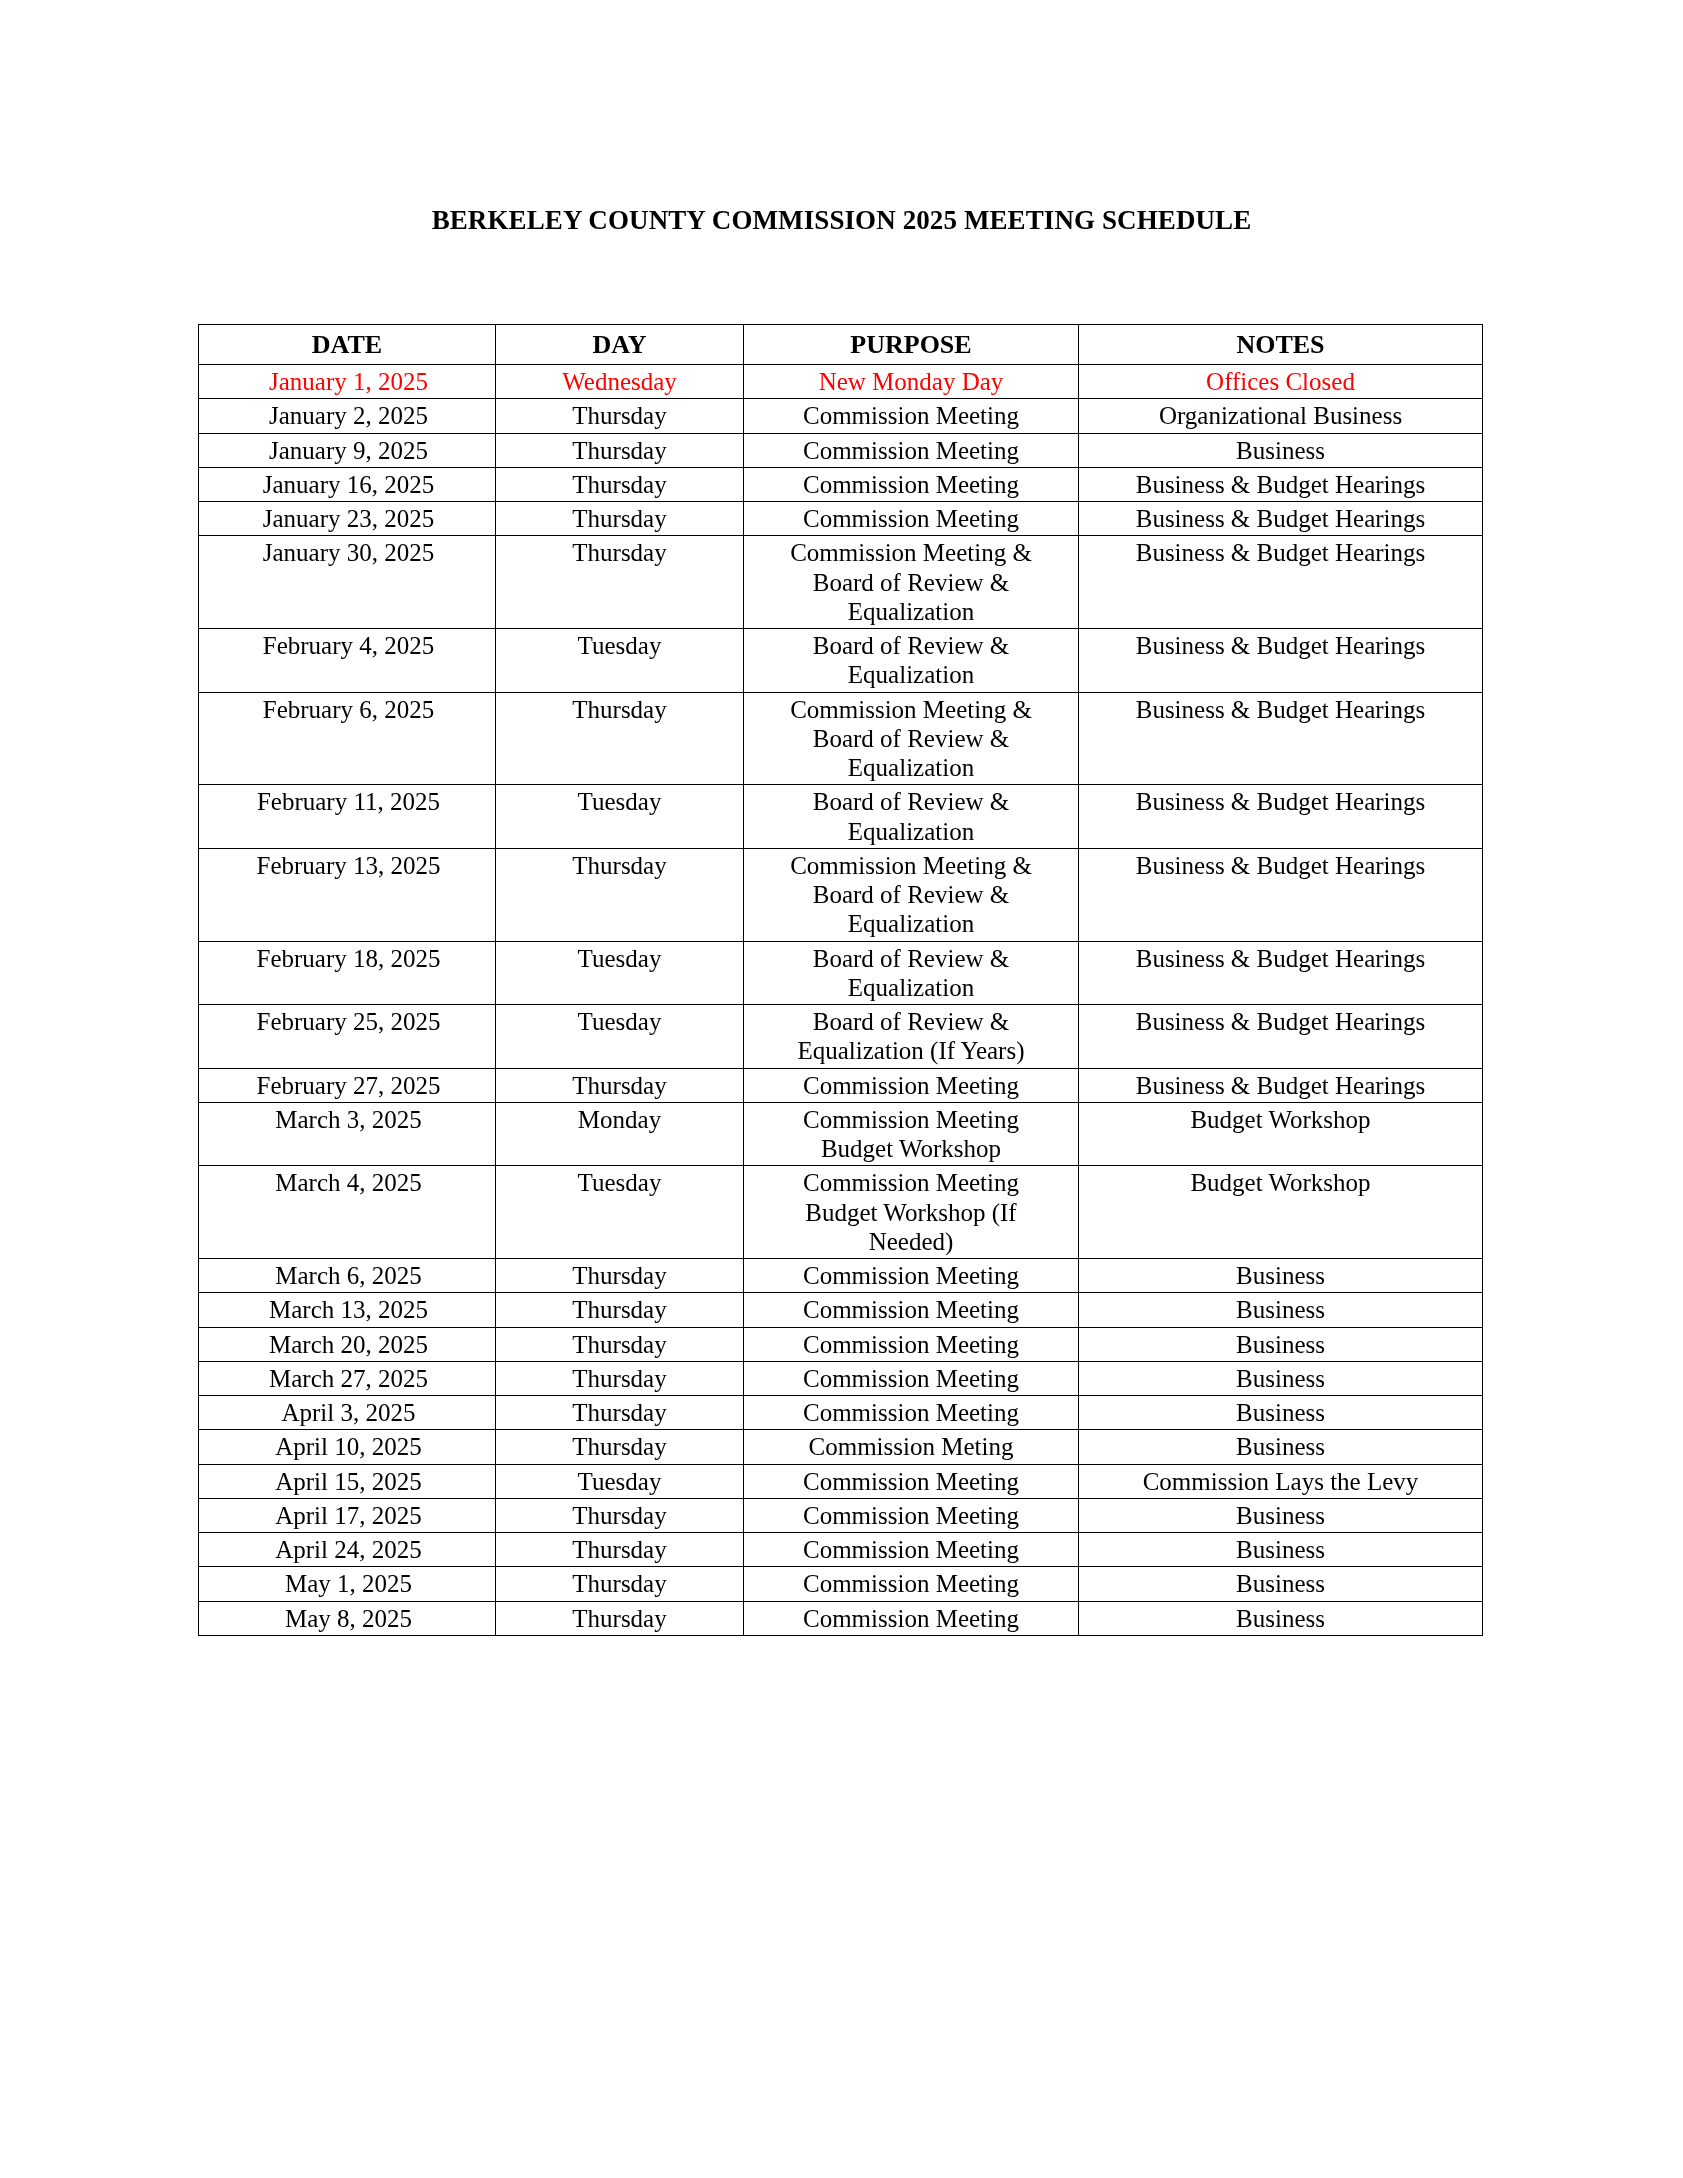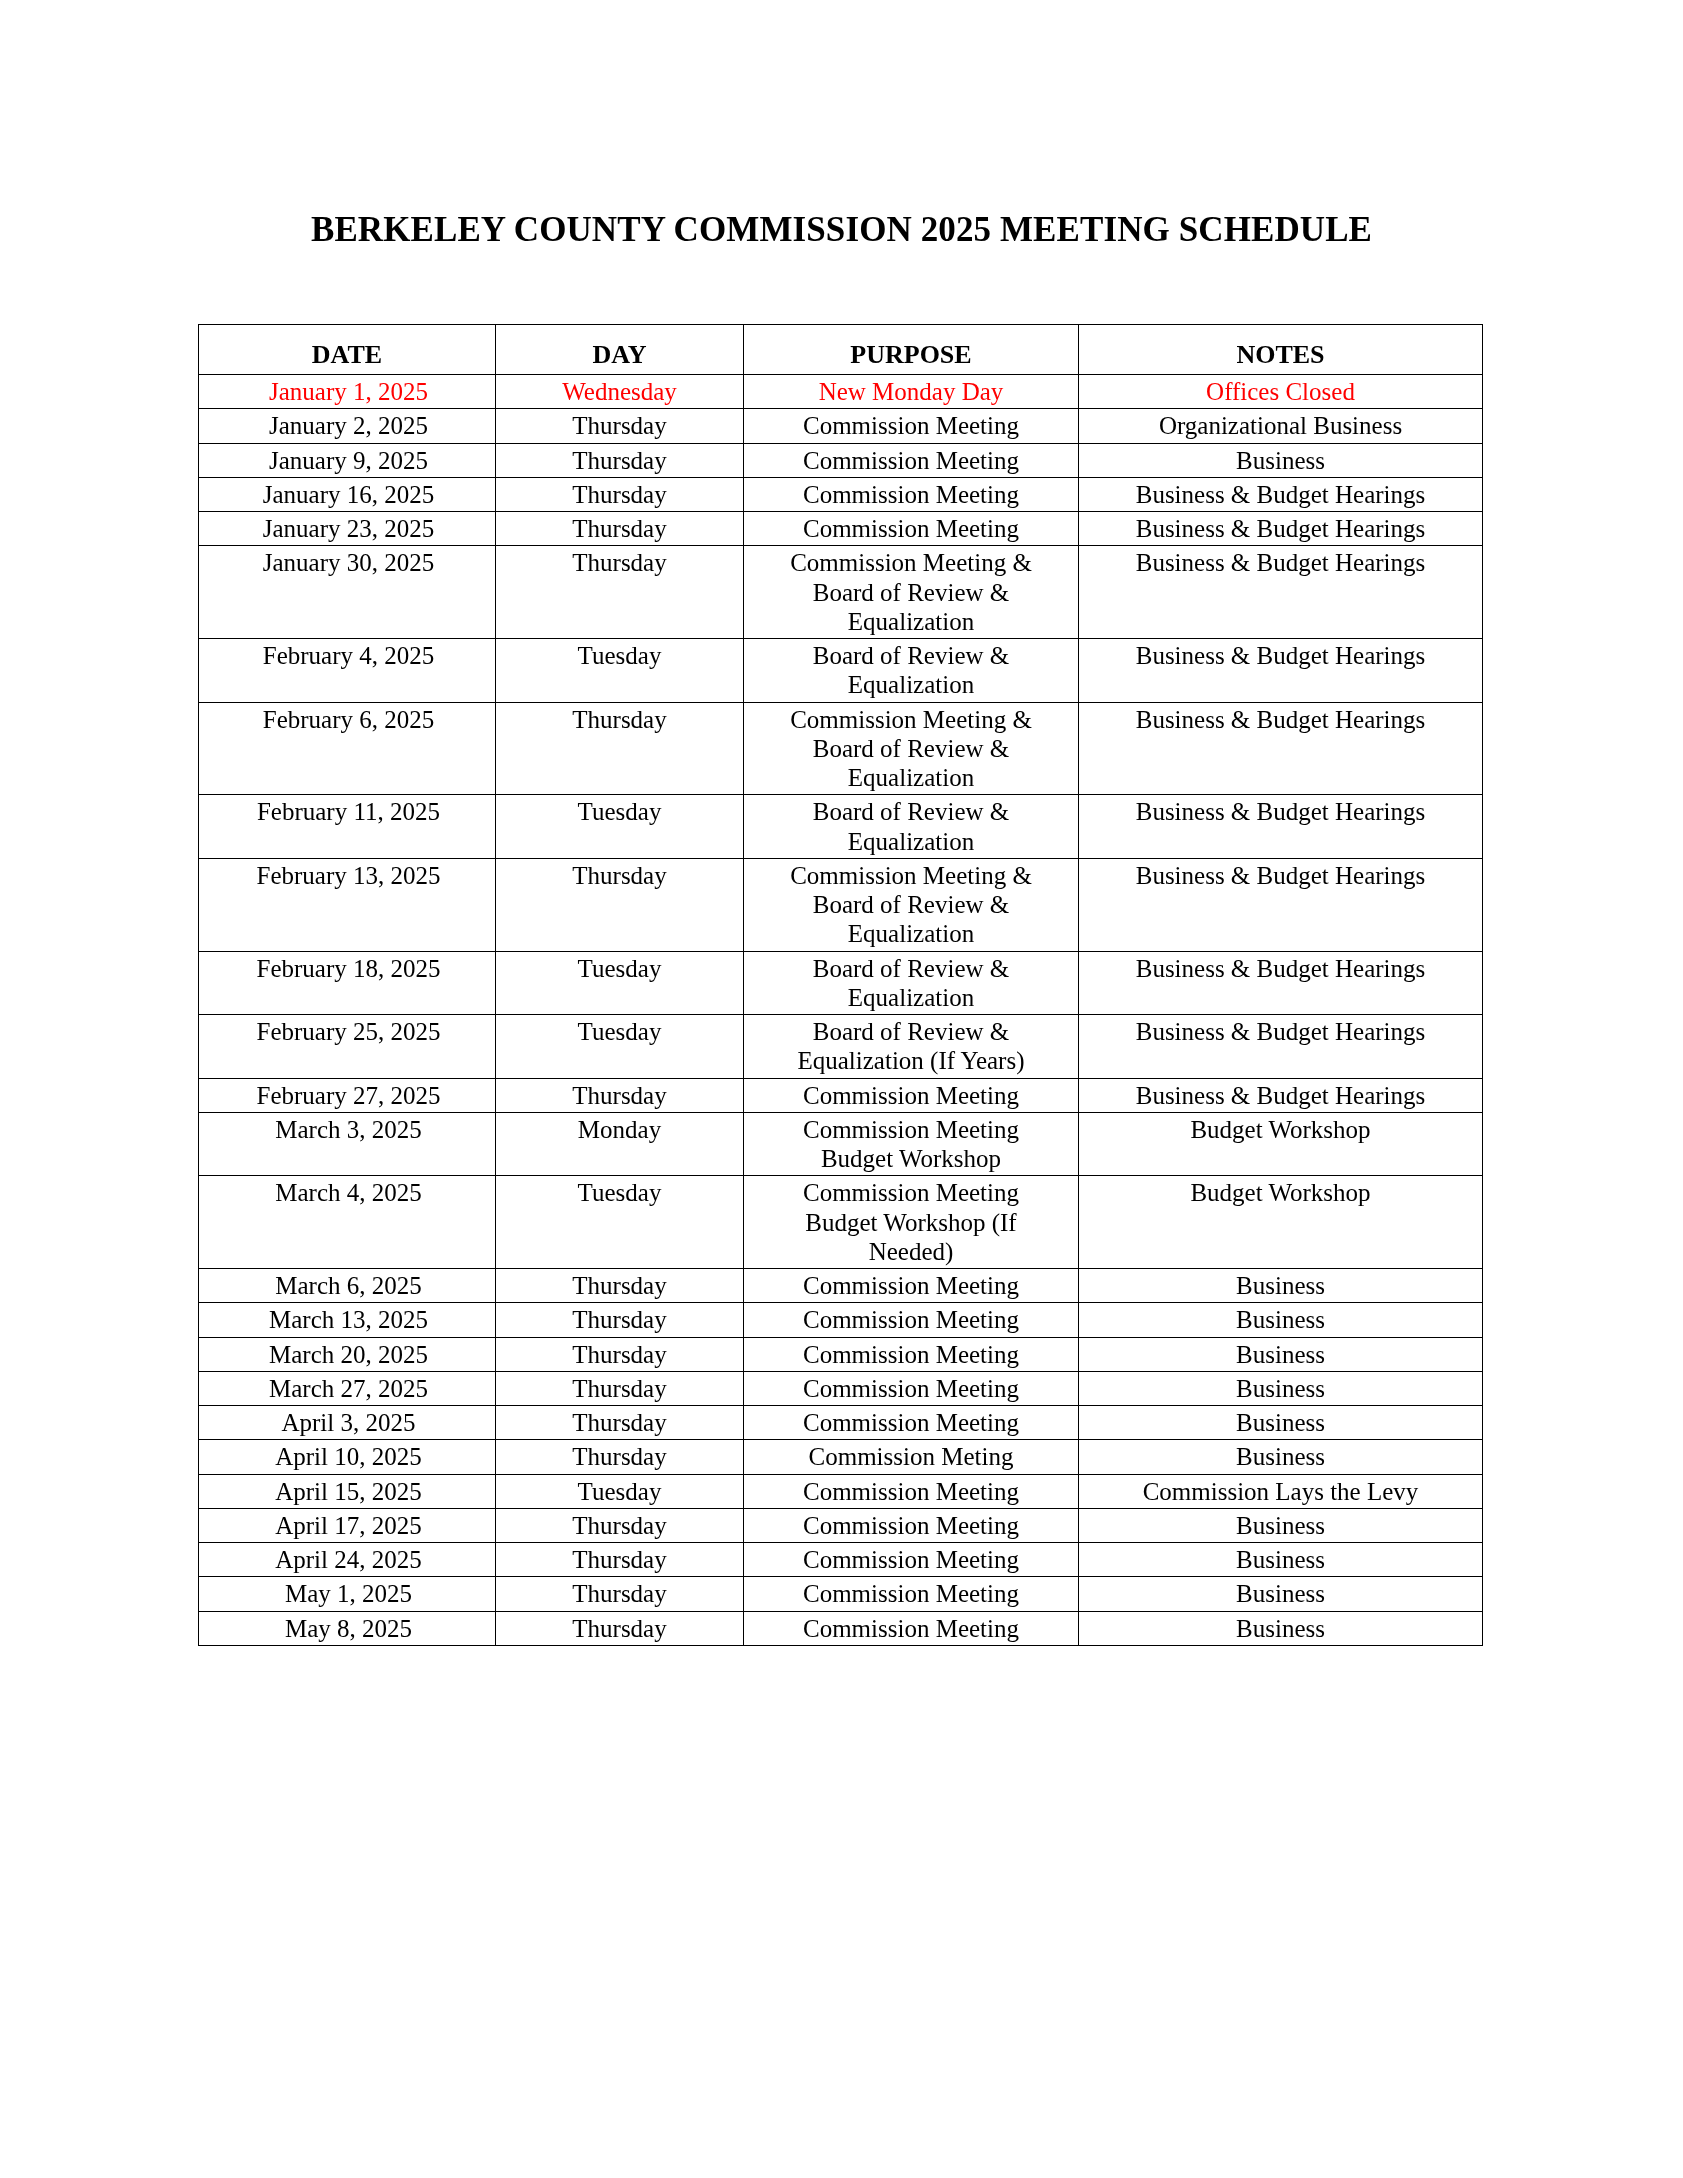--- a/index.html
+++ b/index.html
@@ -20,21 +20,21 @@
     height: 2178px;
     background: #ffffff;
     box-sizing: border-box;
   }
   .doc-title {
     position: absolute;
     left: 0;
     top: 188px;
     width: 1683px;
     text-align: center;
-    font-size: 35px;
+    font-size: 27px;
     font-weight: bold;
     letter-spacing: 0.1px;
     line-height: 1.1;
   }
   .schedule-table {
     position: absolute;
     left: 198px;
     top: 324px;
     width: 1283px;
     border-collapse: collapse;
@@ -52,21 +52,21 @@
     padding: 0 6px;
     vertical-align: top;
     line-height: 1.17;
     font-weight: normal;
   }
   .schedule-table thead th {
     text-align: center;
     font-weight: bold;
     font-size: 26px;
     height: 38px;
-    padding-top: 11px;
+    padding-top: 1px;
     vertical-align: middle;
   }
   .schedule-table td.col-date {
     text-align: center;
     padding-left: 9px;
   }
   .schedule-table td.col-day,
   .schedule-table td.col-purpose,
   .schedule-table td.col-notes {
     text-align: center;

